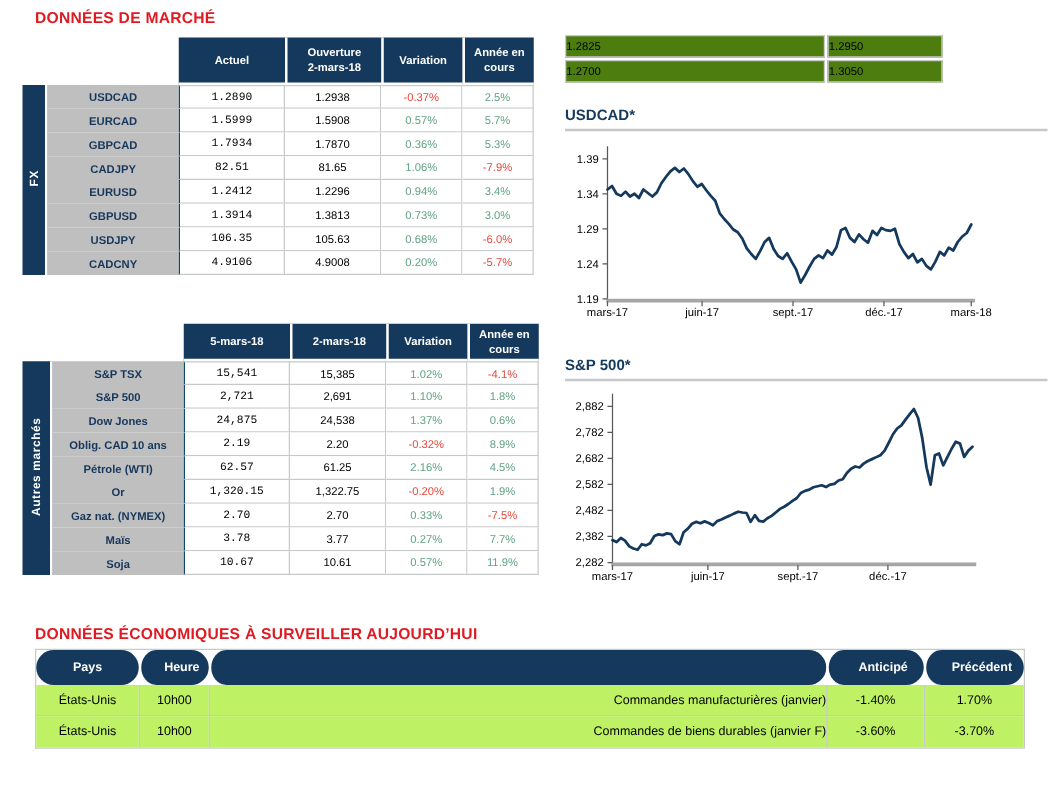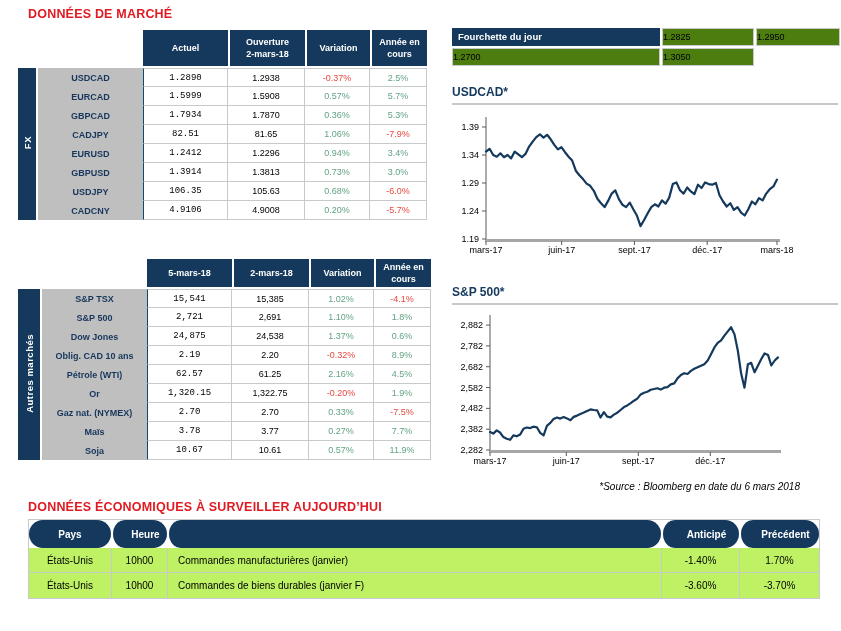--- a/index.html
+++ b/index.html
@@ -58,21 +58,21 @@
       table-layout:fixed; border:1px solid #C8C9CA; }
   #econ-table col.e1 { width:82px; } #econ-table col.e2 { width:56px; }
   #econ-table col.e3 { width:494px; } #econ-table col.e4 { width:78px; } #econ-table col.e5 { width:80px; }
   #econ-table th { background:#14395C; color:#fff; font-size:10px; font-weight:bold; height:28px;
       text-align:center; vertical-align:middle;border-radius:14px; }
   #econ-table th + th { border-left:2px solid #fff;padding-left:11px; }
   #econ-table td { height:25px; font-size:10px; color:#000; background:#bef264; vertical-align:middle;
       border-bottom:1px solid #C8C9CA; border-left:1px solid #C8C9CA; text-align:center; }
   #econ-table td:first-child { border-left:none; }
   #econ-table tr:last-child td { border-bottom:none; }
-  #econ-table td.desc { text-align:left; padding-left:10px; }
+  #econ-table td.desc { text-align:right; padding-left:10px; }
 </style>
 </head>
 <body>
 
 <div id="page">
 
   <div id="market-title" class="section-title">DONNÉES DE MARCHÉ</div>
 
   <table id="fx-table" class="market">
     <colgroup>
@@ -235,21 +235,20 @@
           <td class="v first">10.67</td>
           <td class="v">10.61</td>
           <td class="v pos">0.57%</td>
           <td class="v pos">11.9%</td>
         </tr>
       </tbody>
   </table>
 
   <div id="fourchette">
       <div class="fr-row">
-        <div class="fr-label">Fourchette du jour</div>
         <div class="fr-val">1.2825</div>
         <div class="fr-val">1.2950</div>
       </div>
       <div class="fr-row">
         <div class="fr-val">1.2700</div>
         <div class="fr-val">1.3050</div>
       </div>
     </div>
 
   <div id="chart1" class="chart-block">
@@ -305,21 +304,20 @@
         <line x1="114.32000000000001" y1="146" x2="114.32000000000001" y2="150" stroke="#595959" stroke-width="1"></line>
         <text x="114.32000000000001" y="158" text-anchor="middle" font-size="9" fill="#000">juin-17</text>
         <line x1="186.32" y1="146" x2="186.32" y2="150" stroke="#595959" stroke-width="1"></line>
         <text x="186.32" y="158" text-anchor="middle" font-size="9" fill="#000">sept.-17</text>
         <line x1="258.32" y1="146" x2="258.32" y2="150" stroke="#595959" stroke-width="1"></line>
         <text x="258.32" y="158" text-anchor="middle" font-size="9" fill="#000">déc.-17</text>
         <polyline points="38.0,126.1 41.3,127.6 44.7,124.4 48.0,126.5 51.4,131.1 54.7,132.8 58.1,133.8 61.4,129.4 64.8,130.3 68.1,128.6 71.5,122.8 74.8,121.5 78.2,122.1 81.5,120.7 84.9,121.3 88.2,126.9 91.6,129.4 94.9,119.8 98.3,116.9 101.6,113.0 105.0,111.5 108.3,112.6 111.7,111.1 115.0,112.4 118.4,114.2 121.7,110.9 125.1,109.6 128.4,108.0 131.8,106.5 135.1,104.9 138.5,103.4 141.8,104.0 145.2,104.4 148.5,111.5 151.9,106.1 155.2,110.7 158.6,111.3 161.9,108.6 165.3,106.7 168.6,104.0 172.0,101.1 175.3,99.4 178.7,97.2 182.0,94.7 185.3,92.6 188.7,88.4 192.0,86.7 195.4,85.7 198.7,83.8 202.1,83.0 205.4,82.2 208.8,83.6 212.1,81.7 215.5,81.1 218.8,78.4 222.2,77.4 225.5,72.4 228.9,69.0 232.2,67.2 235.6,68.0 238.9,64.9 242.3,62.8 245.6,61.3 249.0,59.7 252.3,58.2 255.7,54.5 259.0,48.2 262.4,41.4 265.7,36.8 269.1,34.3 272.4,29.7 275.8,25.3 279.1,21.2 282.5,28.4 285.8,44.5 289.2,67.8 292.5,81.7 295.9,58.2 299.2,56.8 302.6,66.3 305.9,59.7 309.3,53.0 312.6,47.4 316.0,48.9 319.3,59.5 322.7,54.5 326.0,51.4" fill="none" stroke="#14395C" stroke-width="2.2" stroke-linejoin="round" stroke-linecap="round"></polyline>
       </svg>
   </div>
 
-  <div id="source-note">*Source : Bloomberg en date du  6 mars 2018</div>
 
   <div id="econ-title" class="section-title">DONNÉES ÉCONOMIQUES À SURVEILLER AUJOURD’HUI</div>
 
   <table id="econ-table">
     <colgroup>
         <col class="e1">
         <col class="e2">
         <col class="e3">
         <col class="e4">
         <col class="e5">

